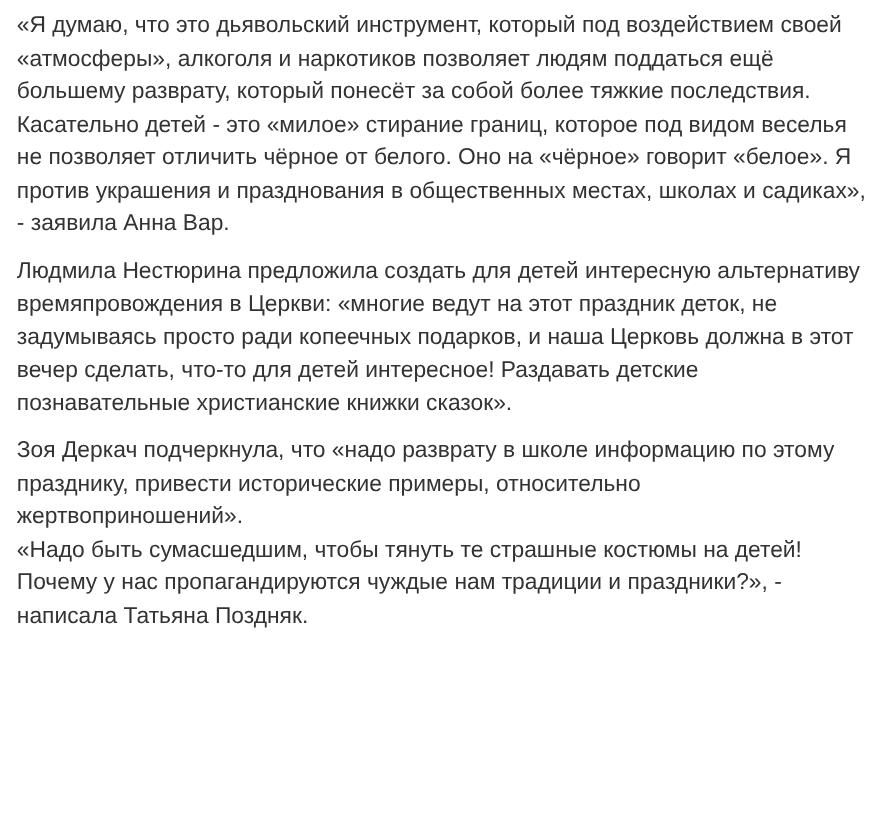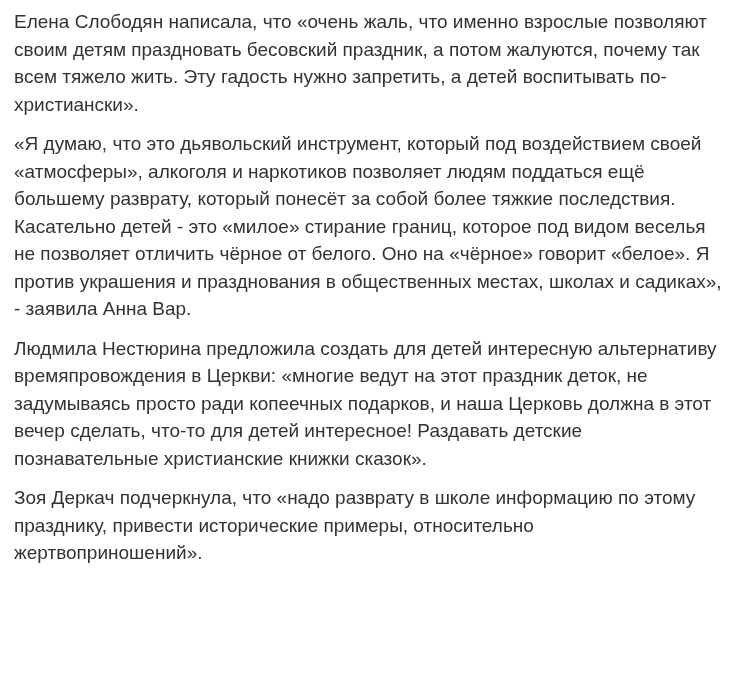--- a/index.html
+++ b/index.html
@@ -26,17 +26,17 @@
       padding: 0;
     }
     .article p.tight {
       margin-bottom: 0;
     }
   </style>
 </head>
 <body>
 
 <div class="article">
-  <p>Елена Слободян написала, что «очень жаль, что именно взрослые позволяют своим детям праздновать бесовский праздник, а потом жалуются, почему так всем тяжело жить. Эту гадость нужно запретить, а детей воспитывать по-христиански».</p>
   <p>«Я думаю, что это дьявольский инструмент, который под воздействием своей «атмосферы», алкоголя и наркотиков позволяет людям поддаться ещё большему разврату, который понесёт за собой более тяжкие последствия. Касательно детей - это «милое» стирание границ, которое под видом веселья не позволяет отличить чёрное от белого. Оно на «чёрное» говорит «белое». Я против украшения и празднования в общественных местах, школах и садиках», - заявила Анна Вар.</p>
   <p>Людмила Нестюрина предложила создать для детей интересную альтернативу времяпровождения в Церкви: «многие ведут на этот праздник деток, не задумываясь просто ради копеечных подарков, и наша Церковь должна в этот вечер сделать, что-то для детей интересное! Раздавать детские познавательные христианские книжки сказок».</p>
   <p class="tight">Зоя Деркач подчеркнула, что «надо разврату в школе информацию по этому празднику, привести исторические примеры, относительно жертвоприношений».</p>
+  <p>«Надо быть сумасшедшим, чтобы тянуть те страшные костюмы на детей! Почему у нас пропагандируются чуждые нам традиции и праздники?», - написала Татьяна Поздняк.</p>
 </div>
 
 </body></html>

